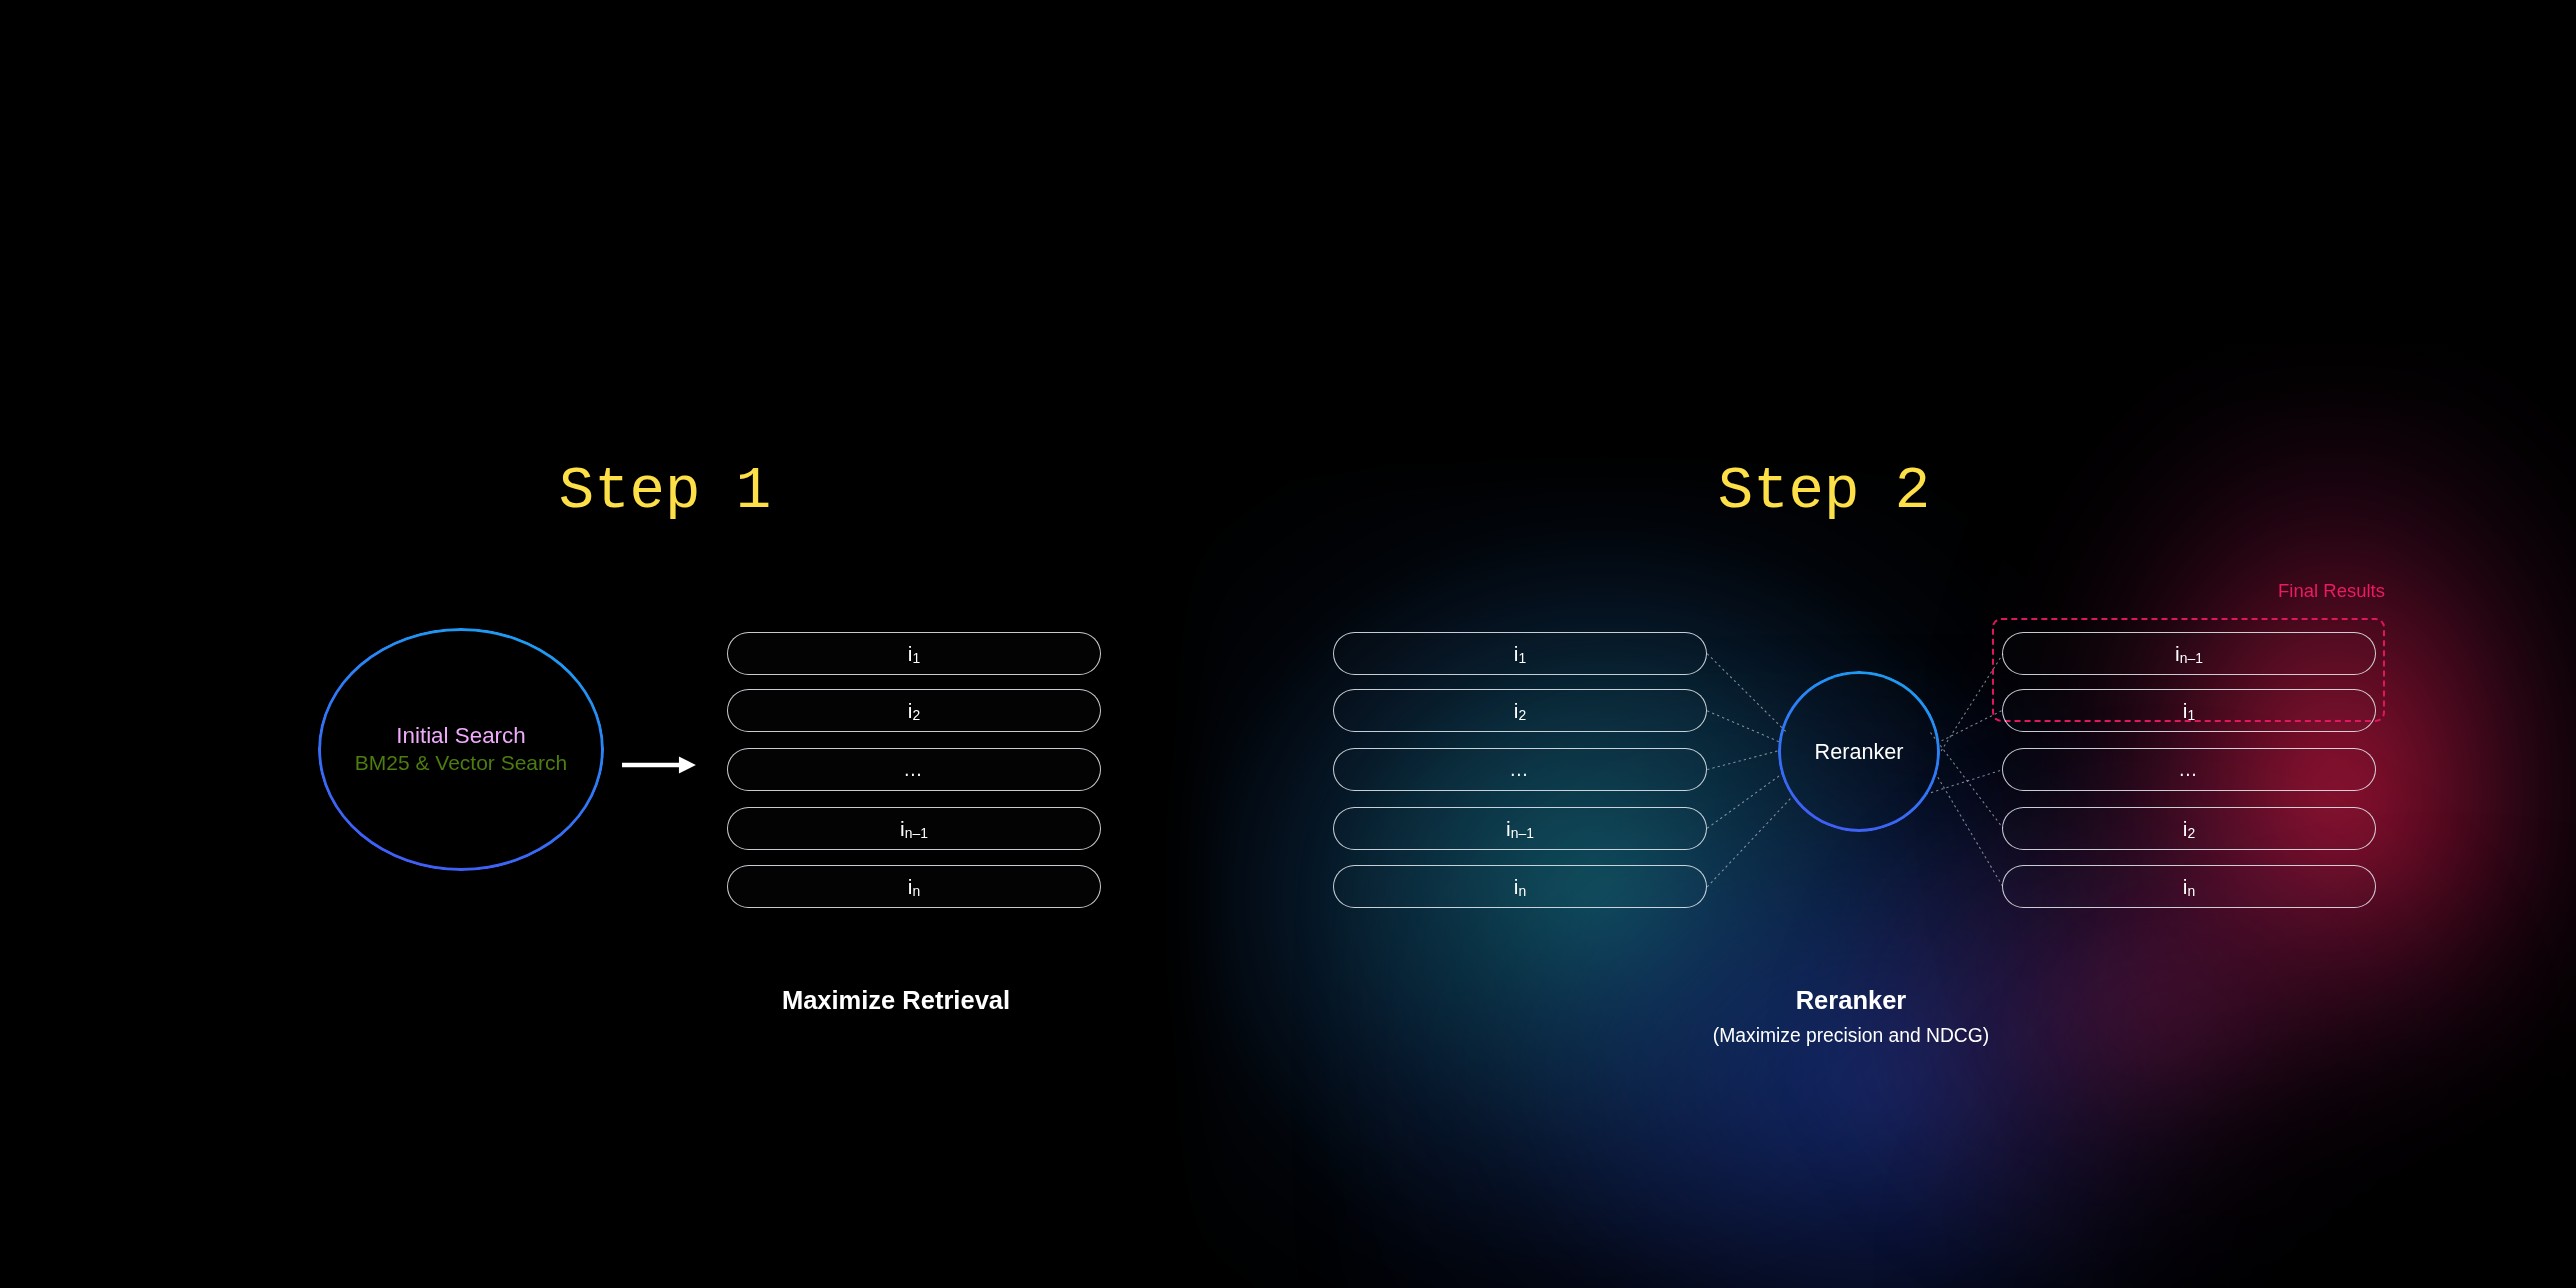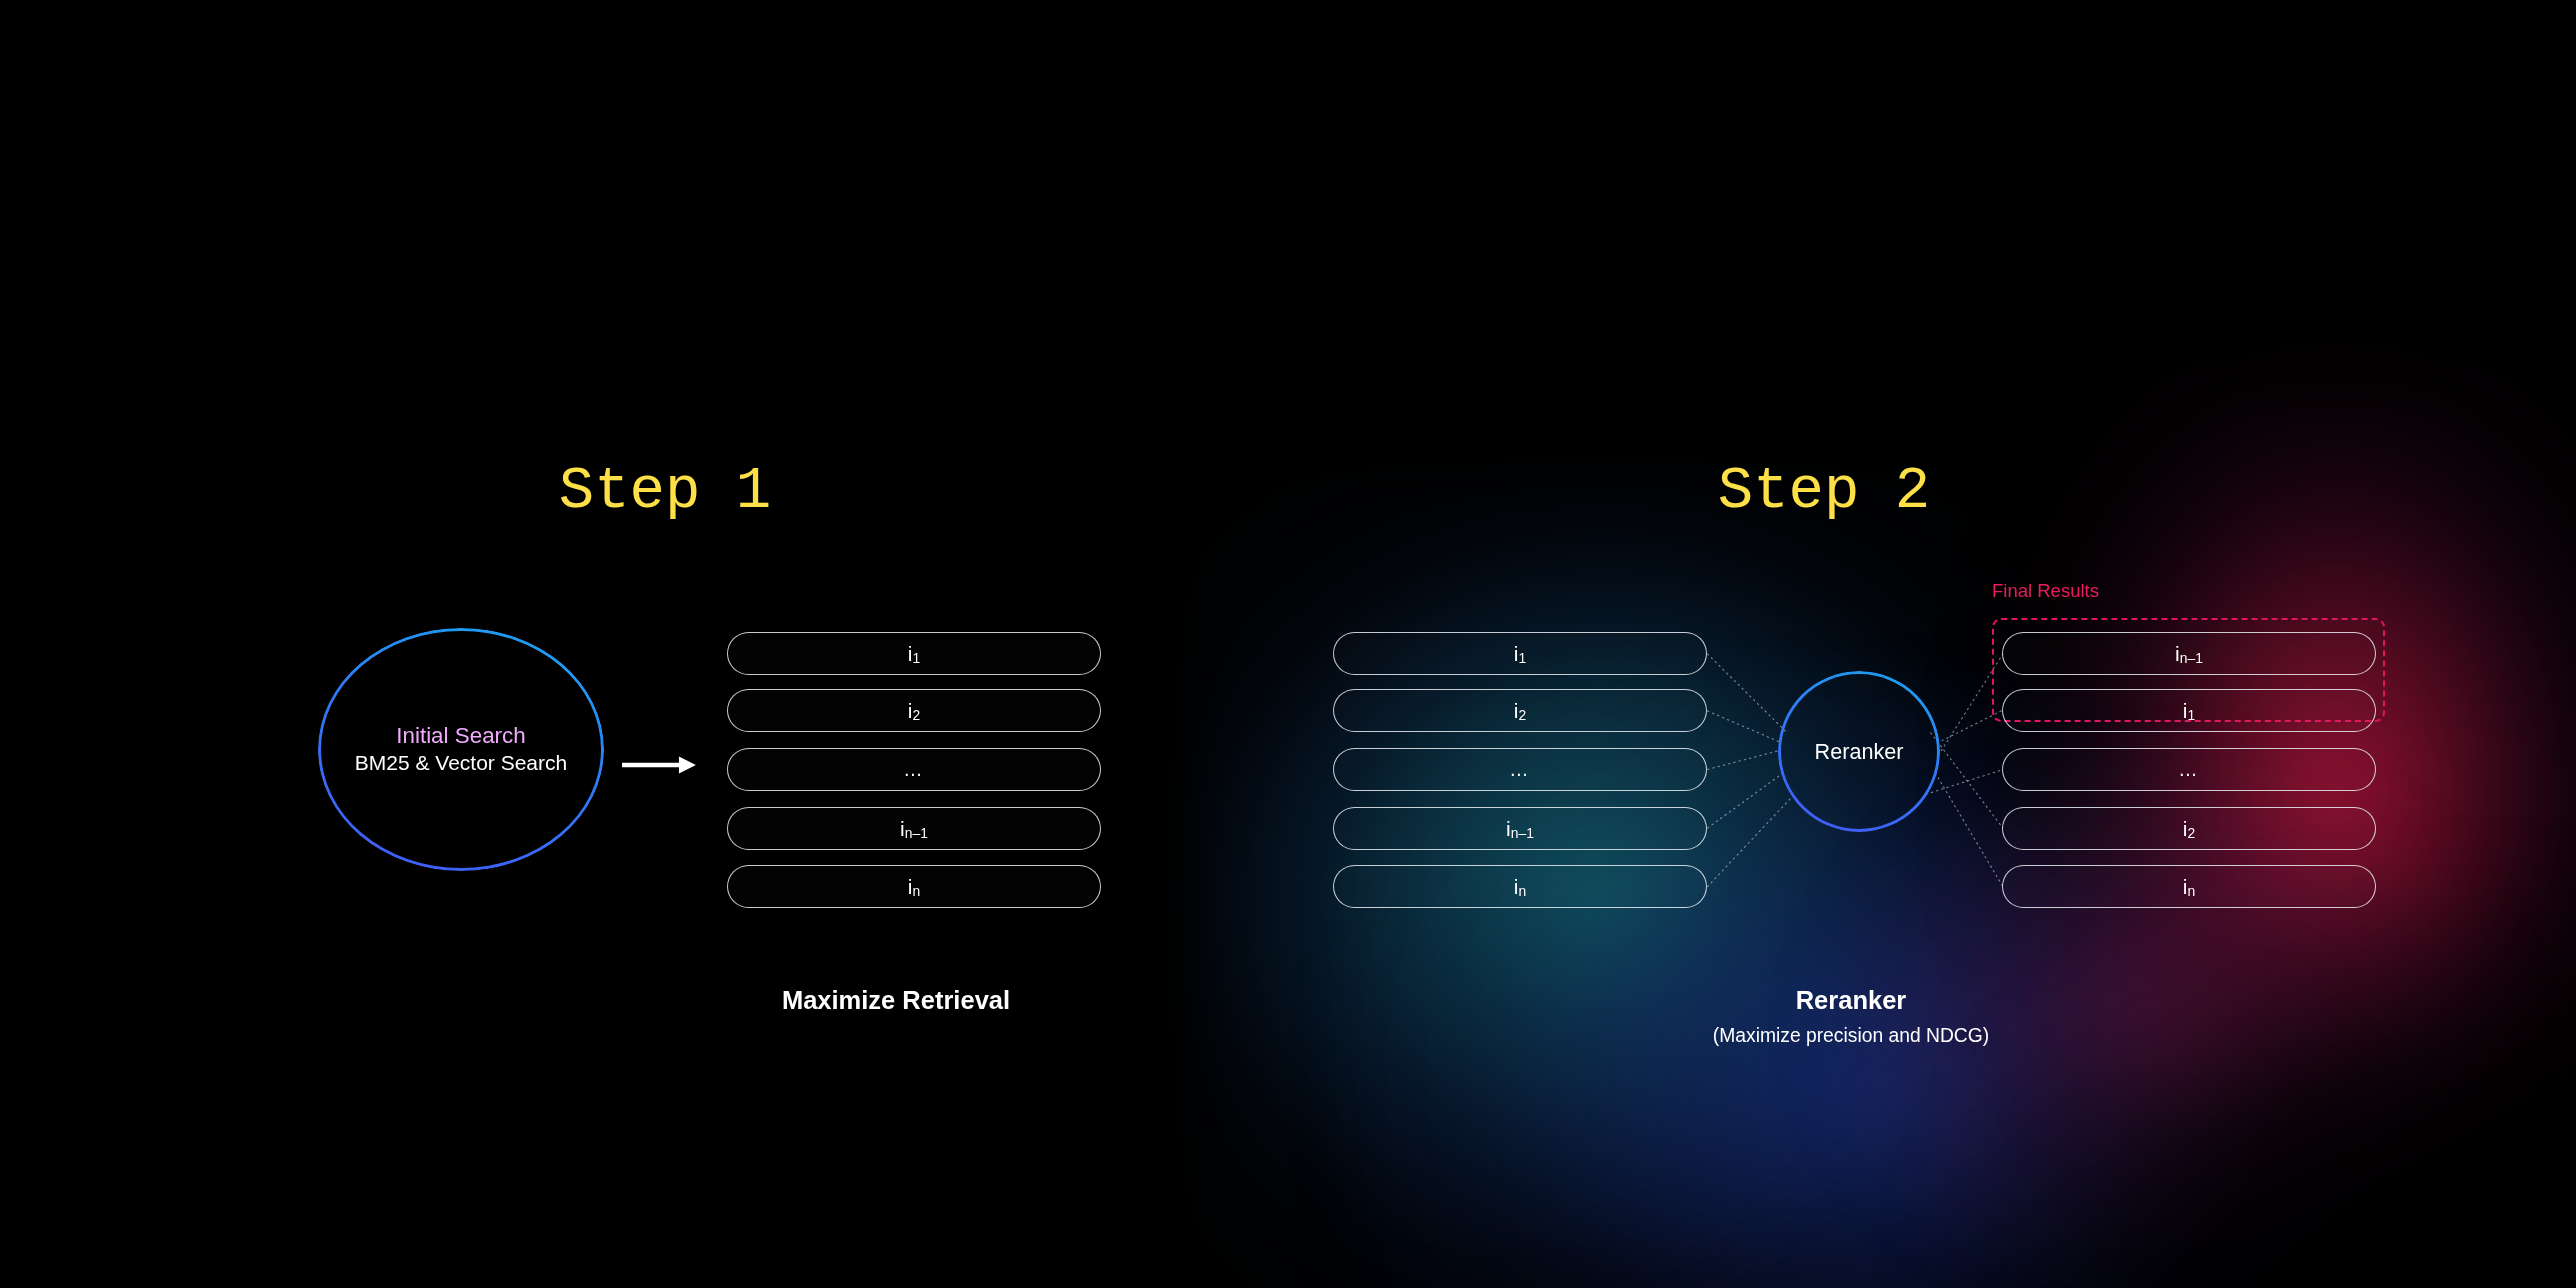--- a/index.html
+++ b/index.html
@@ -105,21 +105,21 @@
     -webkit-mask:linear-gradient(#000 0 0) content-box, linear-gradient(#000 0 0);
     -webkit-mask-composite:xor;
     mask:linear-gradient(#000 0 0) content-box, linear-gradient(#000 0 0);
     mask-composite:exclude;
   }
   #initial-search-circle { left:318px; top:628px; width:286px; height:243px; }
   #reranker-circle       { left:1778px; top:671px; width:162px; height:161px; }
 
   .circle-text { position:relative; z-index:2; line-height:1.28; }
   .circle-title { font-size:22.4px; font-weight:400; color:#f0abfc; }
-  .circle-sub   { font-size:21px; font-weight:400; color:#ffffff; }
+  .circle-sub   { font-size:21px; font-weight:400; color:#4d7c0f; }
   #reranker-label-inner { font-size:21.6px; font-weight:500; color:#fff; }
 
   
   #arrow {
     position:absolute; left:622px; top:755px; width:77px; height:20px;
   }
 
   
   .pill-col { position:absolute; }
   .pill {
@@ -140,21 +140,21 @@
   .pill-col .pill { left:0; width:374px; }
 
   
   #final-results-box {
     position:absolute; left:1992px; top:618px; width:393px; height:104px;
     border:2.3px dashed #E0165C;
     border-radius:9.3px;
   }
   #final-results-label {
     position:absolute; left:1992px; top:580px; width:393px;
-    text-align:left;
+    text-align:right;
     font-size:18.5px; font-weight:400; color:#EC1B60;
   }
 
   
   #connectors { position:absolute; left:0; top:0; width:2576px; height:1288px; z-index:4; }
 
   
   .caption { position:absolute; text-align:center; }
   .caption .cap-title { font-size:25.5px; font-weight:700; color:#fff; line-height:1.25; }
   .caption .cap-sub   { font-size:19.3px; font-weight:400; color:#fff; margin-top:7.7px; }

